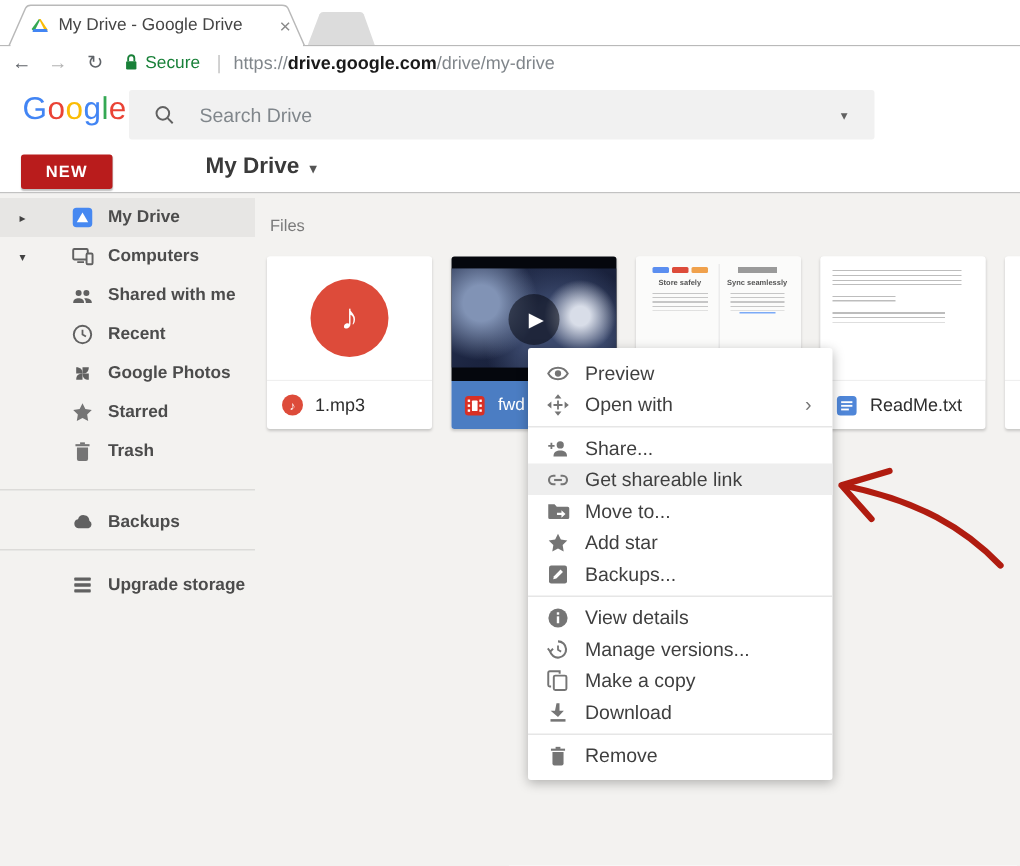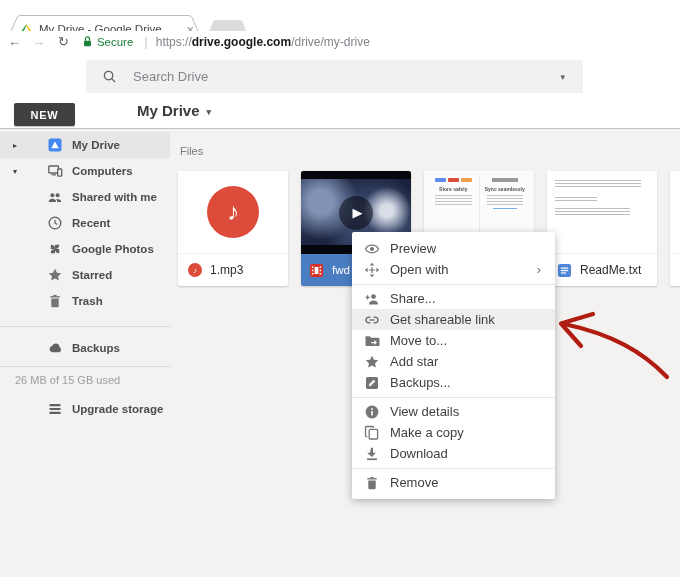--- a/index.html
+++ b/index.html
@@ -3,21 +3,21 @@
 <meta charset="utf-8">
 <style>
   html,body{margin:0;padding:0;}
   body{width:680px;height:577px;overflow:hidden;position:relative;background:#fff;
        font-family:"Liberation Sans",sans-serif;-webkit-font-smoothing:antialiased;}
   .abs{position:absolute;}
   .icn{display:inline-flex;align-items:center;justify-content:center;}
   .icn svg{display:block;}
 
   
-  #tabstrip{top:12px;left:0;width:603px;height:31px;background:#fff;}
+  #tabstrip{top:0;left:0;width:603px;height:31px;background:#fff;}
   #tab-inner{top:7px;left:20px;width:176px;height:20px;display:flex;align-items:center;}
   #tab-title{font-size:11.5px;color:#454545;margin-left:6px;white-space:nowrap;overflow:hidden;}
   #tab-close{margin-left:auto;margin-right:2px;font-size:13px;color:#8a8a8a;cursor:default;}
   #toolbar{top:31px;left:0;width:680px;height:21px;background:#fff;border-bottom:1px solid #e0e0e0;
            display:flex;align-items:center;font-size:12px;}
   .nav-glyph{color:#5f6368;font-size:13px;line-height:1;}
   #fwd-btn{color:#b3b3b3;}
   #secure-label{color:#188038;font-weight:normal;font-size:11.5px;}
   #omni-sep{color:#c8c8c8;font-size:13px;}
   #url{font-size:12px;white-space:nowrap;}
@@ -27,21 +27,21 @@
   
   #drive-header{top:52px;left:0;width:680px;height:76px;background:#fff;border-bottom:1px solid #c2c2c2;}
   #logo{top:9px;left:15px;font-size:21px;letter-spacing:.3px;display:flex;}
   #logo .product{color:#737373;margin-left:7px;}
   #searchbar{top:8px;left:86px;width:497px;height:33px;background:#f1f1f1;border-radius:2px;
              display:flex;align-items:center;}
   #search-input{flex:1;margin-left:14px;border:none;background:transparent;outline:none;
                 font-size:13px;color:#444;font-family:"Liberation Sans",sans-serif;}
   #search-input::placeholder{color:#80868b;}
   #search-caret{margin-right:18px;font-size:9px;color:#616161;}
-  #new-btn{top:51px;left:14px;width:61px;height:23px;background:#404040;border-radius:2px;
+  #new-btn{top:51px;left:14px;width:61px;height:23px;background:#b91c1c;border-radius:2px;
            box-shadow:0 1px 1px rgba(0,0,0,.25);display:flex;align-items:center;justify-content:center;
            color:#fff;font-size:11px;font-weight:bold;letter-spacing:.8px;cursor:pointer;}
   #breadcrumb{top:50px;left:137px;font-size:15px;font-weight:bold;color:#3a3a3a;display:flex;align-items:center;}
   #breadcrumb .caret{font-size:9px;color:#555;margin-left:7px;padding-top:2px;}
 
   
   #main{top:129px;left:0;width:680px;height:448px;background:#f3f2f0;}
   #sidebar{top:0;left:0;width:170px;height:448px;padding-top:3px;}
   .side-row{height:26px;display:flex;align-items:center;cursor:pointer;}
   .side-row.selected{background:#e7e6e4;}
@@ -152,20 +152,24 @@
       <rect x="3" y="8" width="10" height="8" rx="1.2" fill="#188038"></rect>
       <path d="M5 8 V5.2 a3 3 0 0 1 6 0 V8" fill="none" stroke="#188038" stroke-width="1.8"></path>
     </svg>
   </span>
   <span id="secure-label" style="margin-left:4px">Secure</span>
   <span id="omni-sep" style="margin-left:11px">|</span>
   <span id="url" style="margin-left:8px"><span class="scheme">https://</span><span class="host">drive.google.com</span><span class="path">/drive/my-drive</span></span>
 </div>
 
 <div id="drive-header" class="abs">
+  <div id="logo" class="abs">
+    <span id="logo-google"><span style="color: rgb(66, 133, 244);">G</span><span style="color: rgb(234, 67, 53);">o</span><span style="color: rgb(251, 188, 5);">o</span><span style="color: rgb(66, 133, 244);">g</span><span style="color: rgb(52, 168, 83);">l</span><span style="color: rgb(234, 67, 53);">e</span></span>
+    <span class="product">Drive</span>
+  </div>
   <div id="searchbar" class="abs">
     <span class="icn" style="margin-left:16px">
       <svg width="15" height="15" viewBox="0 0 16 16">
         <circle cx="7" cy="7" r="4.5" fill="none" stroke="#616161" stroke-width="1.4"></circle>
         <path d="M10.4 10.4 L14 14" stroke="#616161" stroke-width="1.4"></path>
       </svg>
     </span>
     <input id="search-input" placeholder="Search Drive" style="">
     <span id="search-caret">▾</span>
   </div>
@@ -257,21 +261,20 @@
       <div class="side-row">
         <span class="side-arrow"></span>
         <span class="icn side-icon">
           <svg width="16" height="16" viewBox="0 0 16 16">
             <path fill="#616161" d="M12.6 7.2 A3.9 3.9 0 0 0 5 6.1 A3.1 3.1 0 0 0 5.2 12.2 H12 A2.7 2.7 0 0 0 12.6 7.2 Z"></path>
           </svg>
         </span>
         <span class="side-label">Backups</span>
       </div>
       <div class="side-divider d2"></div>
-      <div class="storage-text">26 MB of 15 GB used</div>
       <div class="side-row upgrade-gap">
         <span class="side-arrow"></span>
         <span class="icn side-icon">
           <svg width="16" height="16" viewBox="0 0 16 16" fill="#616161">
             <rect x="2.5" y="3" width="11" height="2.2" rx="0.5"></rect>
             <rect x="2.5" y="6.9" width="11" height="2.2" rx="0.5"></rect>
             <rect x="2.5" y="10.8" width="11" height="2.2" rx="0.5"></rect>
           </svg>
         </span>
         <span class="side-label">Upgrade storage</span>
@@ -455,20 +458,30 @@
             <circle cx="8" cy="8" r="6.4" fill="#757575"></circle>
             <rect x="7.2" y="6.9" width="1.6" height="4.6" fill="#fff"></rect>
             <rect x="7.2" y="4.2" width="1.6" height="1.6" fill="#fff"></rect>
           </svg>
         </span>
         <span class="menu-label">View details</span>
       </div>
       <div class="menu-item">
         <span class="icn menu-icon">
           <svg width="16" height="16" viewBox="0 0 16 16">
+            <path d="M8 2.6 a5.4 5.4 0 1 1 -5.3 6.5" fill="none" stroke="#757575" stroke-width="1.4"></path>
+            <path d="M1.2 7.3 l1.6 2.1 1.9 -1.9" fill="none" stroke="#757575" stroke-width="1.3"></path>
+            <path d="M8 5.4 V8.2 L10.1 9.4" fill="none" stroke="#757575" stroke-width="1.2"></path>
+          </svg>
+        </span>
+        <span class="menu-label">Manage versions...</span>
+      </div>
+      <div class="menu-item">
+        <span class="icn menu-icon">
+          <svg width="16" height="16" viewBox="0 0 16 16">
             <rect x="5.2" y="4.4" width="8.4" height="9.6" rx="1" fill="none" stroke="#757575" stroke-width="1.3"></rect>
             <path d="M3.4 11.6 h-0.9 a1 1 0 0 1 -1 -1 V2.5 a1 1 0 0 1 1 -1 h6.6 v1.6" fill="none" stroke="#757575" stroke-width="1.3"></path>
           </svg>
         </span>
         <span class="menu-label">Make a copy</span>
       </div>
       <div class="menu-item">
         <span class="icn menu-icon">
           <svg width="16" height="16" viewBox="0 0 16 16" fill="#757575">
             <path d="M7 1.8 h2 v5 h2.9 L8 11 3.1 6.8 H6 Z"></path>

